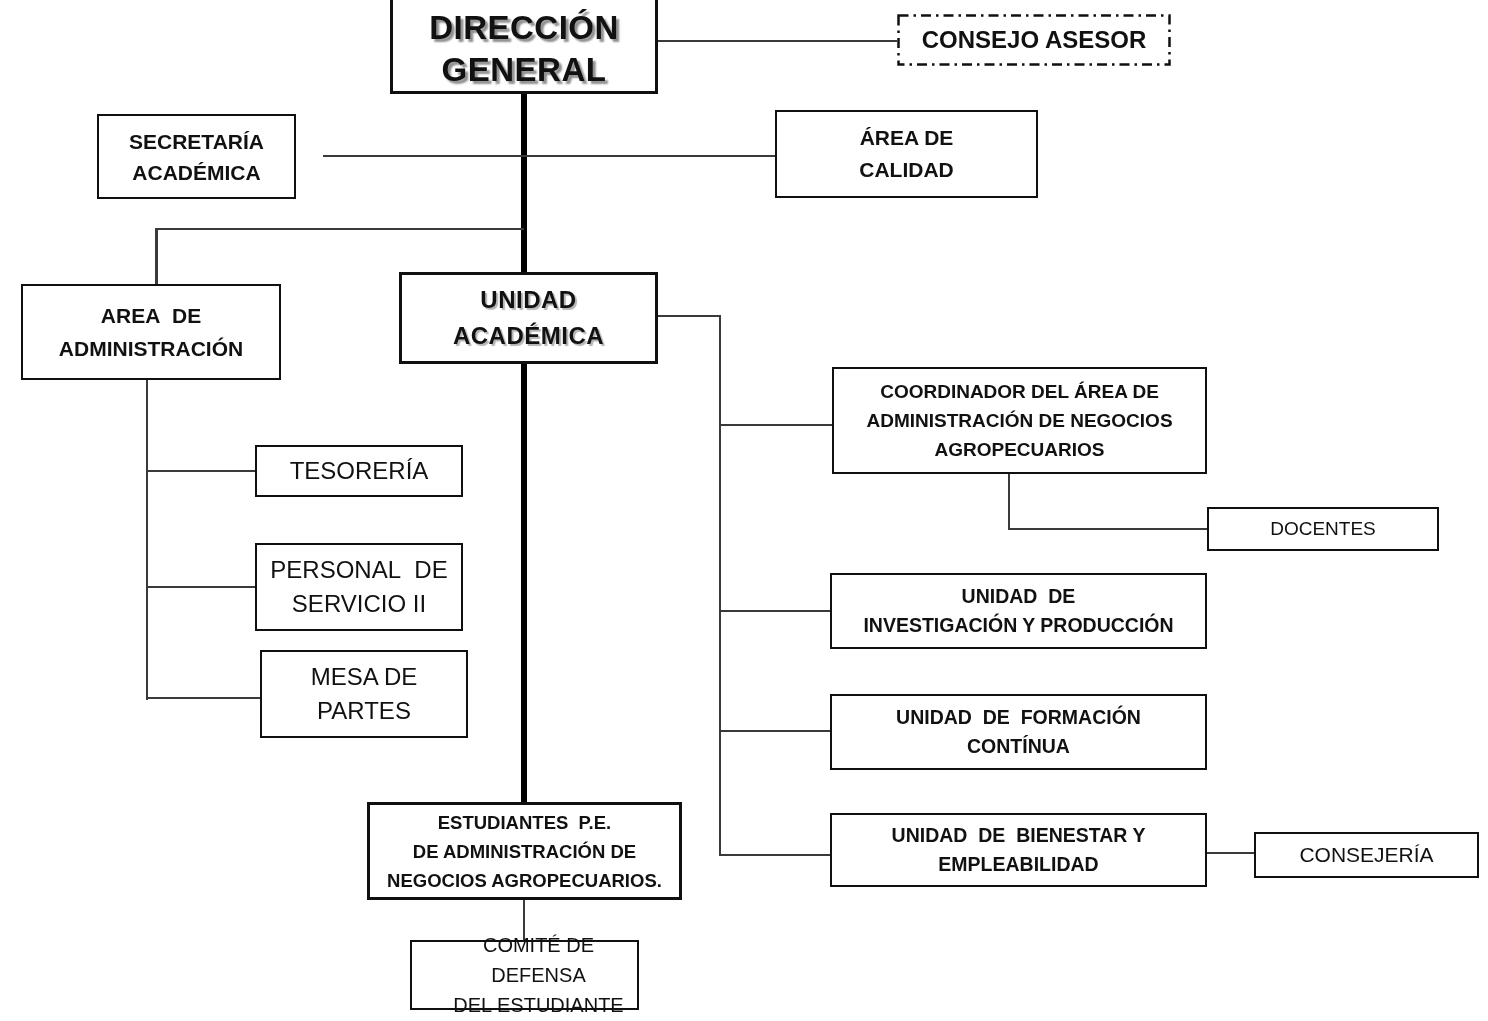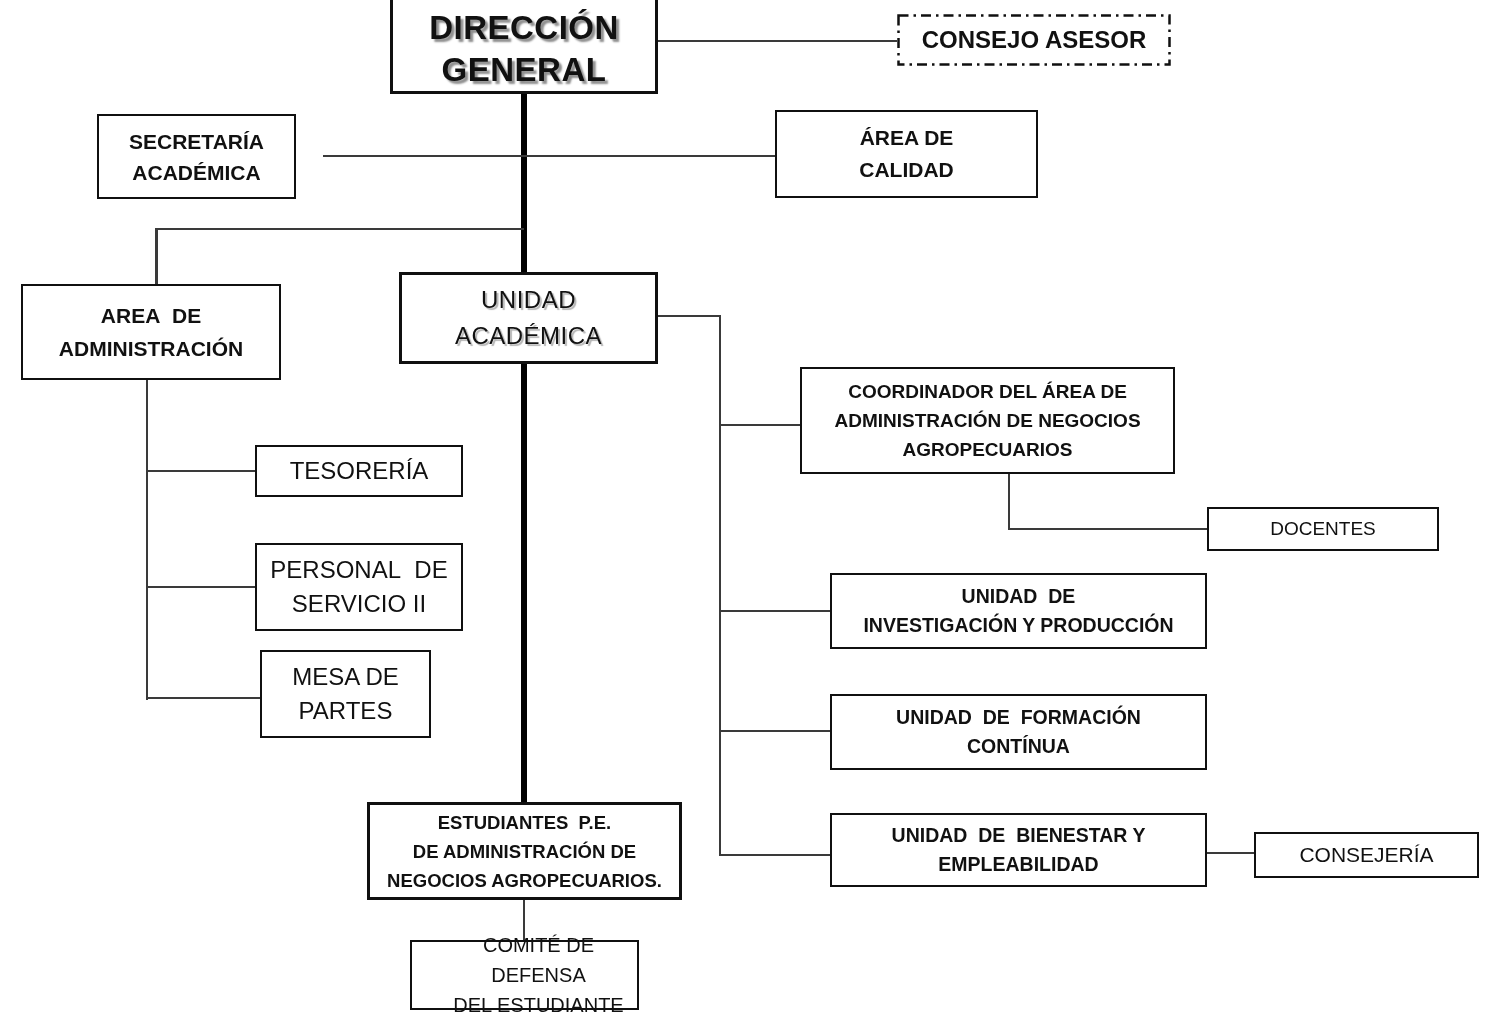--- a/index.html
+++ b/index.html
@@ -32,21 +32,21 @@
     background: #3a3a3a;
     z-index: 1;
   }
   .trunk { background: #000000; }
   .heavy-title {
     font-weight: bold;
     letter-spacing: 0.5px;
     text-shadow: 3px 3px 2px #8f8f8f;
   }
   .heavy-sub {
-    font-weight: normal;
+    font-weight: bold;
     letter-spacing: 0.5px;
     text-shadow: 2px 2px 1px #b5b5b5;
   }
   .dashdot-box {
     position: absolute;
     box-sizing: border-box;
     z-index: 2;
     display: flex;
     align-items: center;
     justify-content: center;
@@ -110,40 +110,40 @@
   <div class="node b25 bold" style="left:21px; top:284px; width:260px; height:96px; font-size:21px; line-height:33px;">
     <span class="label">AREA&nbsp;&nbsp;DE
 ADMINISTRACIÓN</span>
   </div>
 
   <div class="node b3" style="left:399px; top:272px; width:259px; height:92px; font-size:24px; line-height:36px;">
     <span class="label heavy-sub">UNIDAD
 ACADÉMICA</span>
   </div>
 
-  <div class="node b25 bold" style="left:800px; top:367px; width:375px; height:107px; font-size:19px; line-height:29px;">
+  <div class="node b25 bold" style="left:832px; top:367px; width:375px; height:107px; font-size:19px; line-height:29px;">
     <span class="label">COORDINADOR DEL ÁREA DE
 ADMINISTRACIÓN DE NEGOCIOS
 AGROPECUARIOS</span>
   </div>
 
   <div class="node b25" style="left:1207px; top:507px; width:232px; height:44px; font-size:19px;">
     <span class="label">DOCENTES</span>
   </div>
 
   <div class="node" style="left:255px; top:445px; width:208px; height:52px; font-size:24px;">
     <span class="label">TESORERÍA</span>
   </div>
 
   <div class="node" style="left:255px; top:543px; width:208px; height:88px; font-size:24px; line-height:34px;">
     <span class="label">PERSONAL&nbsp;&nbsp;DE
 SERVICIO II</span>
   </div>
 
-  <div class="node" style="left:260px; top:650px; width:171px; height:88px; font-size:24px; line-height:34px;">
+  <div class="node" style="left:260px; top:650px; width:208px; height:88px; font-size:24px; line-height:34px;">
     <span class="label">MESA DE
 PARTES</span>
   </div>
 
   <div class="node b25 bold" style="left:830px; top:573px; width:377px; height:76px; font-size:19.5px; line-height:29px;">
     <span class="label">UNIDAD&nbsp;&nbsp;DE
 INVESTIGACIÓN Y PRODUCCIÓN</span>
   </div>
 
   <div class="node b25 bold" style="left:830px; top:694px; width:377px; height:76px; font-size:19.5px; line-height:29px;">

